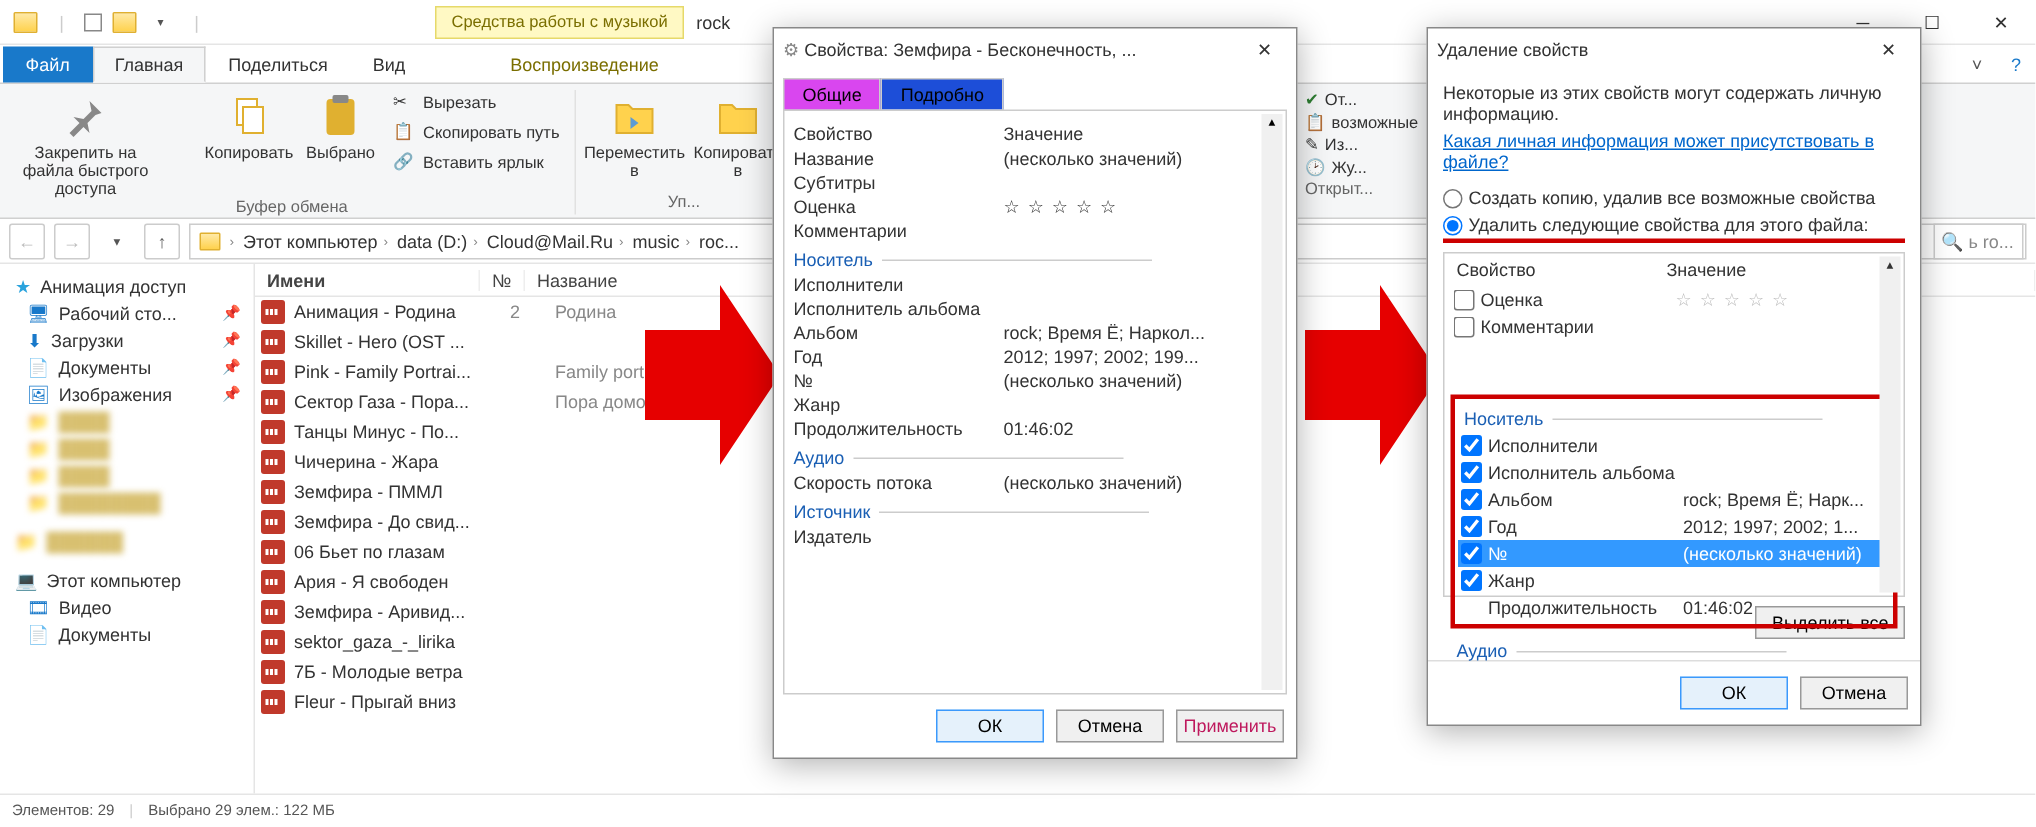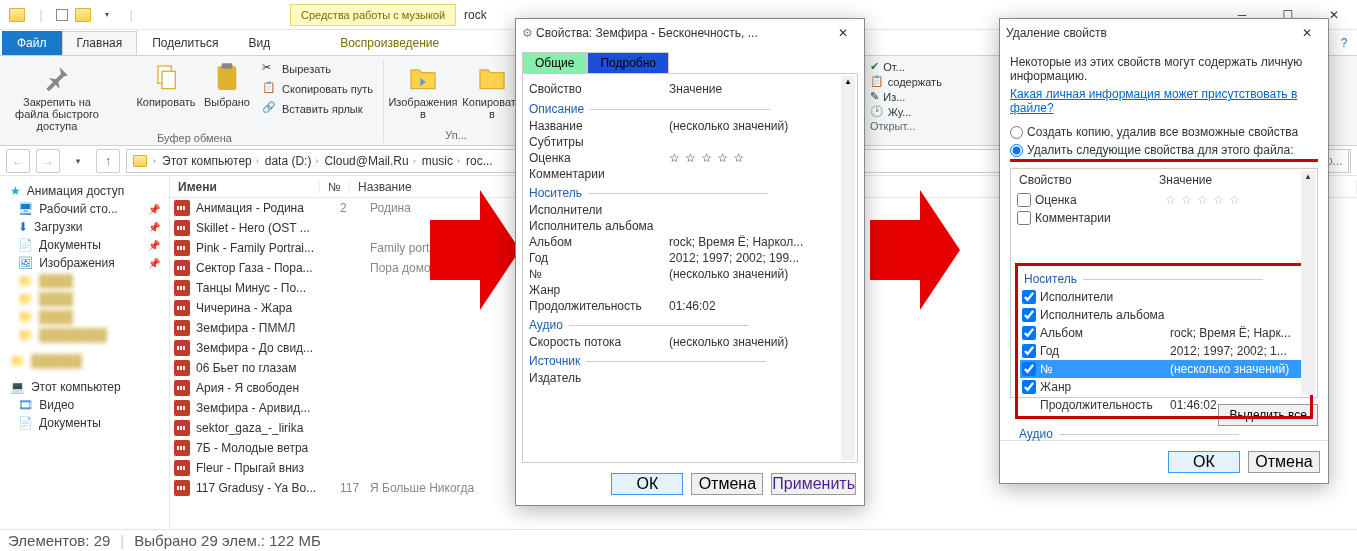--- a/index.html
+++ b/index.html
@@ -62,44 +62,44 @@
 .col-title { flex:1; }
 .rows { }
 .row { display:flex; align-items:center; height:20px; font-size:12px; color:#333; padding-left:4px; }
 .row .mico { width:16px; height:16px; margin-right:6px; background:#c0392b; border-radius:2px; position:relative; }
 .row .mico::after { content:''; position:absolute; left:3px; top:6px; width:2px; height:4px; background:#fff; box-shadow:3px 0 0 #fff,6px 0 0 #fff; }
 .row .c-name { width:144px; overflow:hidden; white-space:nowrap; text-overflow:ellipsis; }
 .row .c-num { width:30px; color:#888; }
 .row .c-title { flex:1; color:#888; overflow:hidden; white-space:nowrap; text-overflow:ellipsis; }
 
 
-.statusbar { position:absolute; bottom:0; left:0; right:0; height:22px; border-top:1px solid #e5e5e5; display:flex; align-items:center; padding:0 8px; gap:10px; font-size:15px; color:#555; background:#fff; }
+.statusbar { position:absolute; bottom:0; left:0; right:0; height:22px; border-top:1px solid #e5e5e5; display:flex; align-items:center; padding:0 8px; gap:10px; font-size:10px; color:#555; background:#fff; }
 
 
 .dialog { position:absolute; background:#fff; border:1px solid #888; box-shadow:0 4px 20px rgba(0,0,0,0.3); }
 .dialog-titlebar { height:28px; display:flex; align-items:center; padding:0 6px; font-size:12px; color:#333; }
 .dialog-titlebar .dclose { margin-left:auto; width:30px; text-align:center; }
 .dialog-tabs { display:flex; padding:4px 6px 0 6px; font-size:12px; }
-.dtab { padding:3px 12px; border:1px solid #ccc; background:#86efac; position:relative; top:1px; }
+.dtab { padding:3px 12px; border:1px solid #ccc; background:#d946ef; position:relative; top:1px; }
 .dtab.active { background:#1d4ed8; border-bottom:1px solid #fff; }
 .dialog-body { border:1px solid #ccc; margin:0 6px; padding:6px; }
 .prophdr { display:flex; font-size:12px; color:#333; padding:2px 0; }
 .prophdr .pk { width:140px; }
 .propgroup { color:#1a5fb4; font-size:12px; padding:4px 0 2px 0; }
 .propgroup::after { content:''; display:inline-block; vertical-align:middle; border-top:1px solid #ccc; width:180px; margin-left:6px; }
 .proprow { display:flex; font-size:12px; padding:1px 0; }
 .proprow .pk { width:140px; color:#333; }
 .proprow .pv { flex:1; color:#333; overflow:hidden; white-space:nowrap; text-overflow:ellipsis; }
 .stars { color:#bbb; letter-spacing:1px; }
 .linkremove { color:#0066cc; font-size:12px; text-decoration:underline; display:inline-block; margin:8px 0 4px 0; }
 .dlg1-link-box { border:3px solid #c00; border-radius:8px; padding:2px 6px; margin:6px 0; display:inline-block; }
 .dlg-buttons { display:flex; justify-content:flex-end; gap:8px; padding:10px 8px; }
-.dlg-buttons button { min-width:72px; height:22px; font-size:16px; border:1px solid #999; background:#f0f0f0; }
+.dlg-buttons button { min-width:72px; height:22px; font-size:12px; border:1px solid #999; background:#f0f0f0; }
 .dlg-buttons button.default { border:1px solid #3b99fc; background:#e5f1fb; }
-.dlg-buttons button:disabled { color:#4c1d95; }
+.dlg-buttons button:disabled { color:#be185d; }
 
 .dialog2 .body2 { padding:8px 10px; font-size:12px; color:#333; }
 .radio { display:flex; align-items:center; gap:4px; padding:2px 0; }
 .radio input { margin:0; }
 .radio-underline { border-bottom:3px solid #c00; padding-bottom:2px; }
 .proplist-box { border:1px solid #ccc; margin-top:6px; height:230px; position:relative; }
 .proplist-box .inner { border:3px solid #c00; margin:36px 4px 4px 4px; padding:2px; }
 .pl-hdr { display:flex; font-size:12px; padding:2px 4px; position:absolute; top:2px; left:4px; right:18px; background:#fff; }
 .pl-hdr .pk { width:140px; }
 .pl-row { display:flex; align-items:center; font-size:12px; padding:0 2px; height:18px; }
@@ -202,42 +202,42 @@
 
   <div class="ribbon-group">
     <div class="ribbon-group-inner">
       <div class="rbigbtn" style="width:66px;">
         <div class="rico">
             <svg viewBox="0 0 24 24">
               <path fill="#ffd24d" stroke="#e0b030" d="M3 6h6l2 2h10v12H3z"></path>
               <path fill="#5b9bd5" d="M10 12l4 3-4 3z"></path>
             </svg>
           </div>
-        <span>Изображения в</span>
+        <span>Переместить в</span>
       </div>
       <div class="rbigbtn" style="width:60px;">
         <div class="rico">
             <svg viewBox="0 0 24 24">
               <path fill="#ffd24d" stroke="#e0b030" d="M3 6h6l2 2h10v12H3z"></path>
             </svg>
           </div>
         <span>Копировать в</span>
       </div>
     </div>
     <div class="ribbon-group-label">Уп...</div>
   </div>
 
   <div class="ribbon-right" style="position:absolute; left:870px; top:4px;">
     <div class="ribbon-right-item">
         <span style="color:#2e7d32;">✔</span>
         <span>От...</span>
       </div>
     <div class="ribbon-right-item">
         <span style="color:#d35400;">📋</span>
-        <span>содержать</span>
+        <span>возможные</span>
       </div>
     <div class="ribbon-right-item">
         <span>✎</span>
         <span>Из...</span>
       </div>
     <div class="ribbon-right-item">
         <span style="color:#d35400;">🕑</span>
         <span>Жу...</span>
       </div>
     <div class="ribbon-group-label">Открыт...</div>
@@ -427,26 +427,20 @@
           <span class="c-name">7Б - Молодые ветра</span>
           <span class="c-num"></span>
           <span class="c-title"></span>
         </div>
         <div class="row">
           <span class="mico"></span>
           <span class="c-name">Fleur - Прыгай вниз</span>
           <span class="c-num"></span>
           <span class="c-title"></span>
         </div>
-        <div class="row">
-          <span class="mico"></span>
-          <span class="c-name">117 Gradusy - Ya Bo...</span>
-          <span class="c-num">117</span>
-          <span class="c-title">Я Больше Никогда</span>
-        </div>
       </div>
   </div>
 </div>
 
 <div class="statusbar">
   <span>Элементов: 29</span>
   <span style="color:#ccc;">|</span>
   <span>Выбрано 29 элем.: 122 МБ</span>
 </div>
 
@@ -469,21 +463,20 @@
   </div>
   <div class="dialog-tabs">
     <div class="dtab">Общие</div>
     <div class="dtab active">Подробно</div>
   </div>
   <div class="dialog-body" style="height:390px; overflow:hidden; position:relative;">
     <div class="prophdr">
         <span class="pk">Свойство</span>
         <span>Значение</span>
       </div>
-    <div class="propgroup">Описание</div>
     <div class="proprow">
         <span class="pk">Название</span>
         <span class="pv">(несколько значений)</span>
       </div>
     <div class="proprow">
         <span class="pk">Субтитры</span>
         <span class="pv"></span>
       </div>
     <div class="proprow">
         <span class="pk">Оценка</span>
@@ -536,21 +529,21 @@
         <div style="width:14px;height:14px;text-align:center;font-size:9px;">▴</div>
       </div>
   </div>
   <div class="dlg-buttons">
     <button class="default">ОК</button>
     <button>Отмена</button>
     <button disabled="">Применить</button>
   </div>
 </div>
 
-<div class="dialog dialog2" style="left:951px; top:18px; width:330px;margin-left:48px;">
+<div class="dialog dialog2" style="left:951px; top:18px; width:330px;">
   <div class="dialog-titlebar">
     <span>Удаление свойств</span>
     <span class="dclose">✕</span>
   </div>
   <div class="body2">
     <div style="margin-bottom:4px;">Некоторые из этих свойств могут содержать личную информацию.</div>
     <a class="link">Какая личная информация может присутствовать в файле?</a>
     <div class="radio" style="margin-top:8px;">
         <input type="radio" name="rp" style="">
         <span>Создать копию, удалив все возможные свойства</span>

